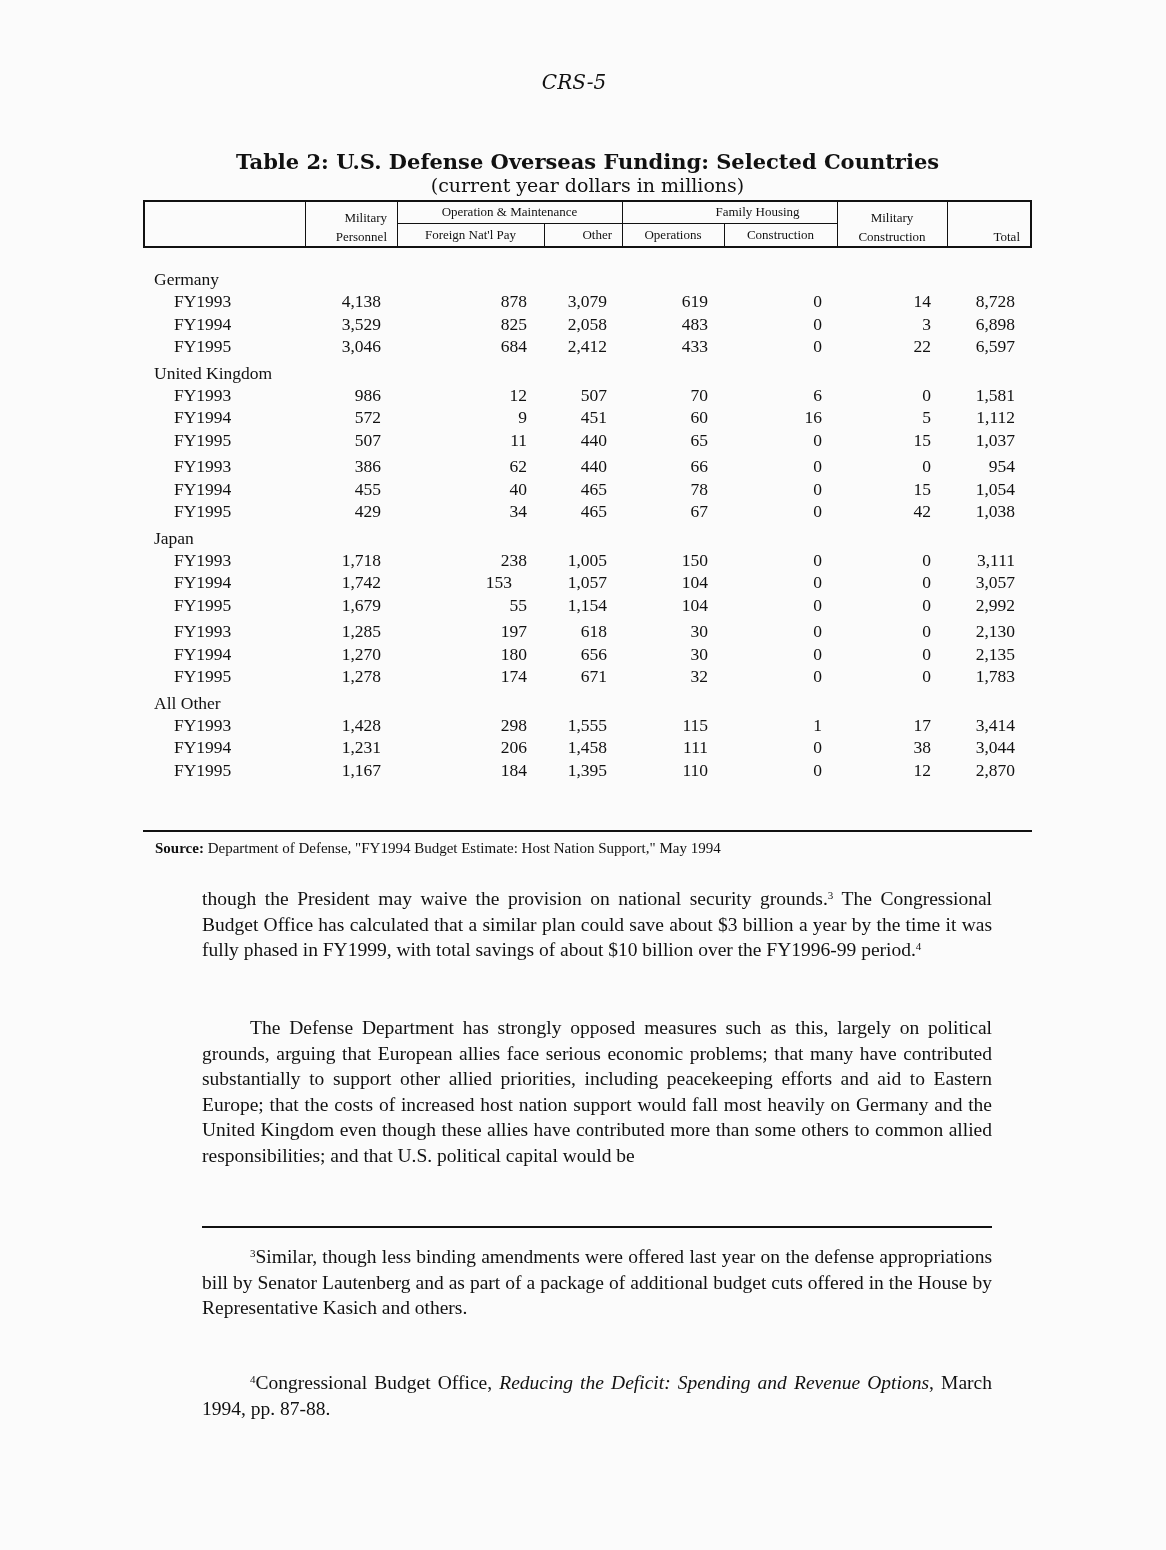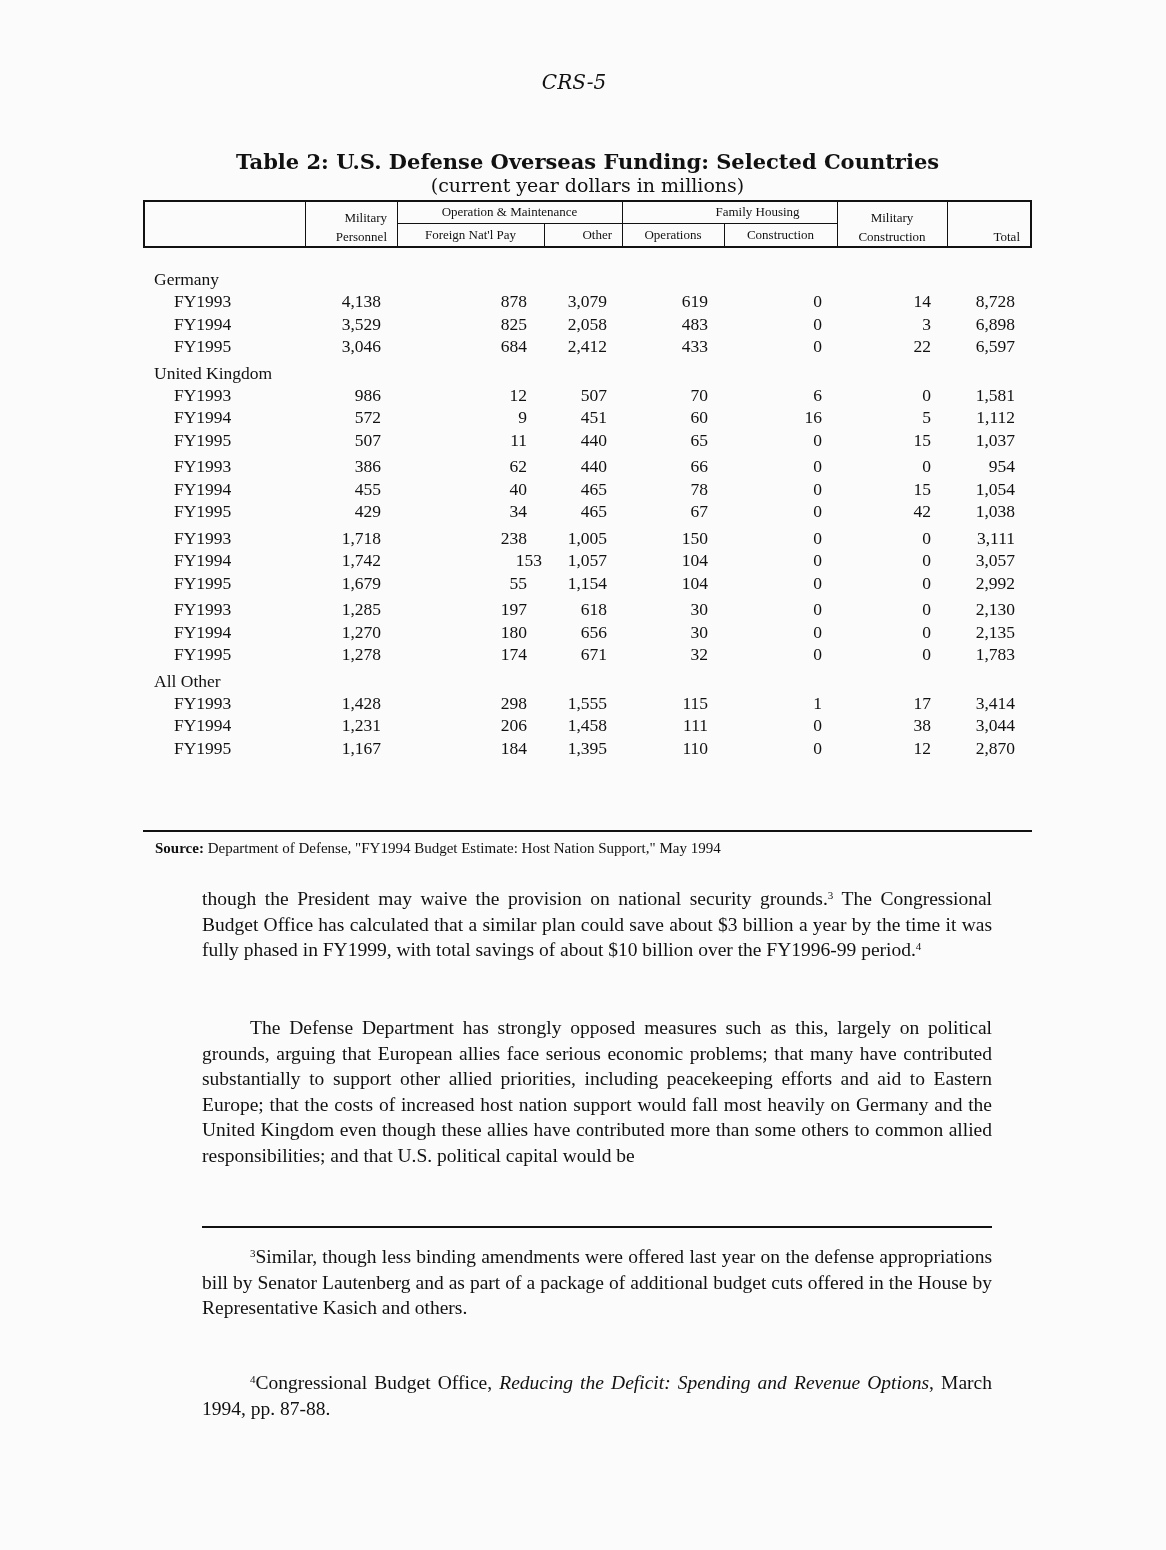--- a/index.html
+++ b/index.html
@@ -196,34 +196,35 @@
         <span style="right: 651px;">429</span>
         <span style="right: 505px;">34</span>
         <span style="right: 425px;">465</span>
         <span style="right: 324px;">67</span>
         <span style="right: 210px;">0</span>
         <span style="right: 101px;">42</span>
         <span style="right: 17px;">1,038</span>
       </div>
     </div>
     <div class="group">
+      <div class="group-name">Japan</div>
       <div class="row">
         <span class="c-year">FY1993</span>
         <span style="right: 651px;">1,718</span>
         <span style="right: 505px;">238</span>
         <span style="right: 425px;">1,005</span>
         <span style="right: 324px;">150</span>
         <span style="right: 210px;">0</span>
         <span style="right: 101px;">0</span>
         <span style="right: 17px;">3,111</span>
       </div>
       <div class="row">
         <span class="c-year">FY1994</span>
         <span style="right: 651px;">1,742</span>
-        <span style="right: 490px;">153</span>
+        <span style="right: 520px;">153</span>
         <span style="right: 425px;">1,057</span>
         <span style="right: 324px;">104</span>
         <span style="right: 210px;">0</span>
         <span style="right: 101px;">0</span>
         <span style="right: 17px;">3,057</span>
       </div>
       <div class="row">
         <span class="c-year">FY1995</span>
         <span style="right: 651px;">1,679</span>
         <span style="right: 505px;">55</span>

